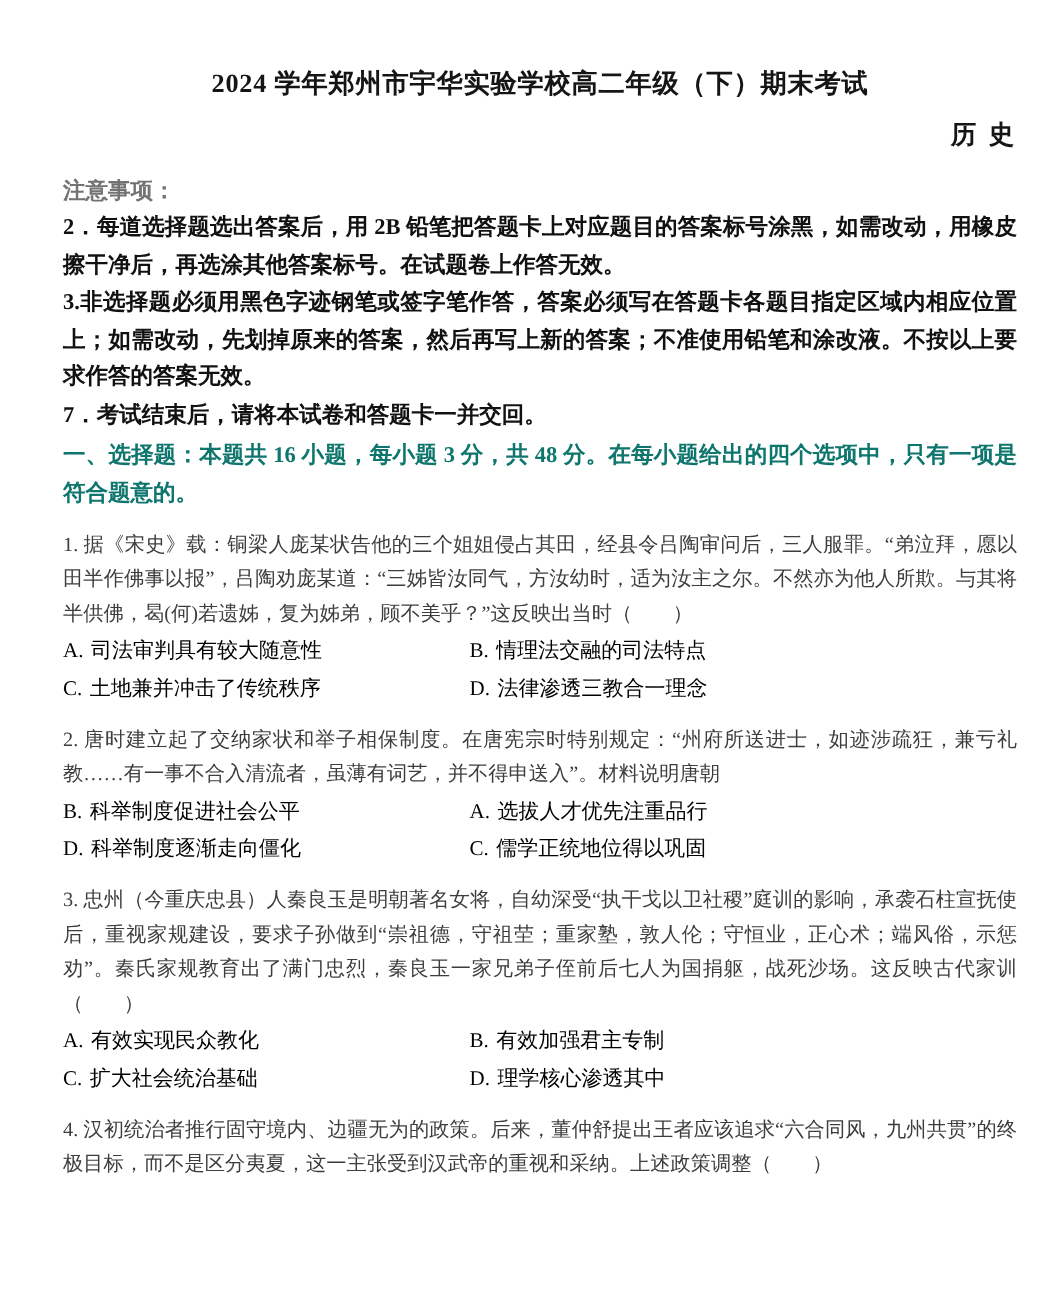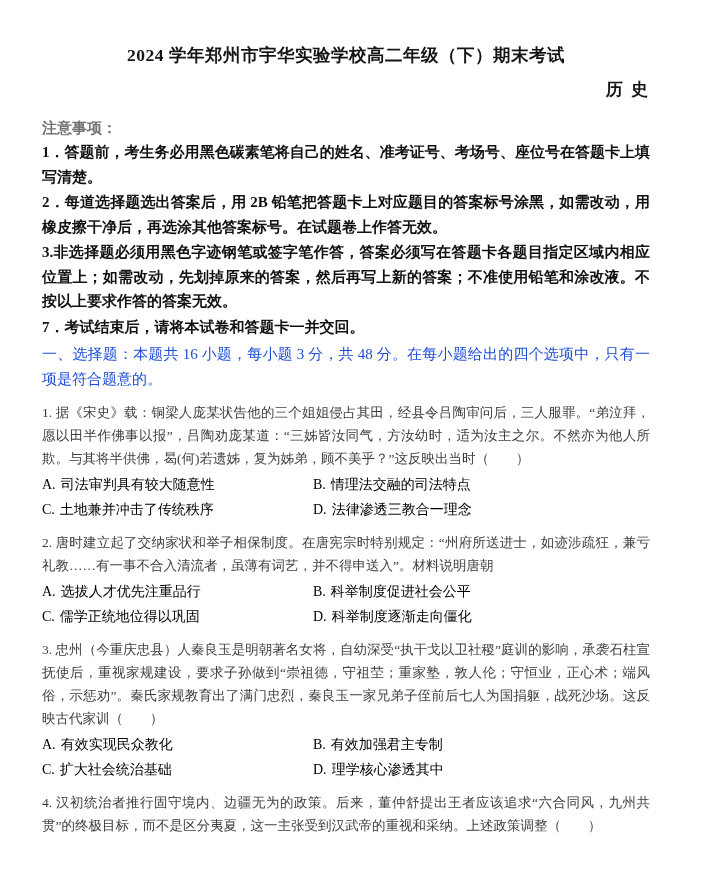--- a/index.html
+++ b/index.html
@@ -11,21 +11,21 @@
     width: 701px;
     height: 877px;
     overflow: hidden;
     font-family: "Liberation Serif", "DejaVu Serif", serif;
     color: #1a1a1a;
   }
   .page {
     box-sizing: border-box;
     width: 701px;
     height: 877px;
-    padding: 44px 51px 20px 42px;
+    padding: 44px 23px 20px 42px;
     background: #ffffff;
   }
   .exam-title {
     text-align: center;
     font-size: 17.5px;
     font-weight: bold;
     letter-spacing: 0.5px;
     margin: 0 0 13px 0;
     line-height: 22px;
     color: #151515;
@@ -49,25 +49,25 @@
   .notice-item {
     font-size: 15px;
     font-weight: bold;
     line-height: 24.5px;
     margin: 0 0 1px 0;
     text-align: justify;
     color: #111;
   }
   .section-heading {
     font-size: 15px;
-    font-weight: normal;
+    font-weight: bold;
     line-height: 25px;
     margin: 3px 0 0 0;
     text-align: justify;
-    color: #1d4ed8;
+    color: #0f766e;
   }
   .question {
     margin-top: 9px;
   }
   .question-stem {
     font-size: 13.5px;
     font-weight: normal;
     line-height: 23px;
     margin: 0;
     text-align: justify;
@@ -91,45 +91,44 @@
 </head>
 <body>
 
 <div class="page">
 
   <div class="exam-title">2024 学年郑州市宇华实验学校高二年级（下）期末考试</div>
   <div class="exam-subject">历 史</div>
 
   <div>
     <p class="notice-heading">注意事项：</p>
-    <p class="notice-item">1．答题前，考生务必用黑色碳素笔将自己的姓名、准考证号、考场号、座位号在答题卡上填写清楚。</p>
     <p class="notice-item">2．每道选择题选出答案后，用 2B 铅笔把答题卡上对应题目的答案标号涂黑，如需改动，用橡皮擦干净后，再选涂其他答案标号。在试题卷上作答无效。</p>
     <p class="notice-item">3.非选择题必须用黑色字迹钢笔或签字笔作答，答案必须写在答题卡各题目指定区域内相应位置上；如需改动，先划掉原来的答案，然后再写上新的答案；不准使用铅笔和涂改液。不按以上要求作答的答案无效。</p>
     <p class="notice-item">7．考试结束后，请将本试卷和答题卡一并交回。</p>
   </div>
 
   <p class="section-heading">一、选择题：本题共 16 小题，每小题 3 分，共 48 分。在每小题给出的四个选项中，只有一项是符合题意的。</p>
 
   <div class="question">
     <p class="question-stem">1. 据《宋史》载：铜梁人庞某状告他的三个姐姐侵占其田，经县令吕陶审问后，三人服罪。“弟泣拜，愿以田半作佛事以报”，吕陶劝庞某道：“三姊皆汝同气，方汝幼时，适为汝主之尔。不然亦为他人所欺。与其将半供佛，曷(何)若遗姊，复为姊弟，顾不美乎？”这反映出当时（　　）</p>
     <div class="options">
       <div class="option"><span class="opt-label">A.</span><span>司法审判具有较大随意性</span></div>
       <div class="option"><span class="opt-label">B.</span><span>情理法交融的司法特点</span></div>
       <div class="option"><span class="opt-label">C.</span><span>土地兼并冲击了传统秩序</span></div>
       <div class="option"><span class="opt-label">D.</span><span>法律渗透三教合一理念</span></div>
     </div>
   </div>
 
   <div class="question">
     <p class="question-stem">2. 唐时建立起了交纳家状和举子相保制度。在唐宪宗时特别规定：“州府所送进士，如迹涉疏狂，兼亏礼教……有一事不合入清流者，虽薄有词艺，并不得申送入”。材料说明唐朝</p>
     <div class="options">
+      <div class="option"><span class="opt-label">B.</span><span>科举制度促进社会公平</span></div>
       <div class="option"><span class="opt-label">A.</span><span>选拔人才优先注重品行</span></div>
-      <div class="option"><span class="opt-label">B.</span><span>科举制度促进社会公平</span></div>
+      <div class="option"><span class="opt-label">D.</span><span>科举制度逐渐走向僵化</span></div>
       <div class="option"><span class="opt-label">C.</span><span>儒学正统地位得以巩固</span></div>
-      <div class="option"><span class="opt-label">D.</span><span>科举制度逐渐走向僵化</span></div>
     </div>
   </div>
 
   <div class="question">
     <p class="question-stem">3. 忠州（今重庆忠县）人秦良玉是明朝著名女将，自幼深受“执干戈以卫社稷”庭训的影响，承袭石柱宣抚使后，重视家规建设，要求子孙做到“崇祖德，守祖茔；重家塾，敦人伦；守恒业，正心术；端风俗，示惩劝”。秦氏家规教育出了满门忠烈，秦良玉一家兄弟子侄前后七人为国捐躯，战死沙场。这反映古代家训（　　）</p>
     <div class="options">
       <div class="option"><span class="opt-label">A.</span><span>有效实现民众教化</span></div>
       <div class="option"><span class="opt-label">B.</span><span>有效加强君主专制</span></div>
       <div class="option"><span class="opt-label">C.</span><span>扩大社会统治基础</span></div>
       <div class="option"><span class="opt-label">D.</span><span>理学核心渗透其中</span></div>

